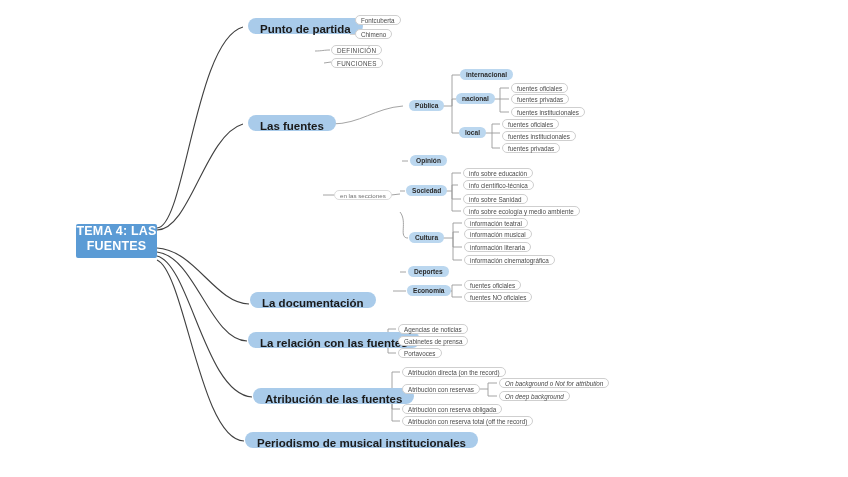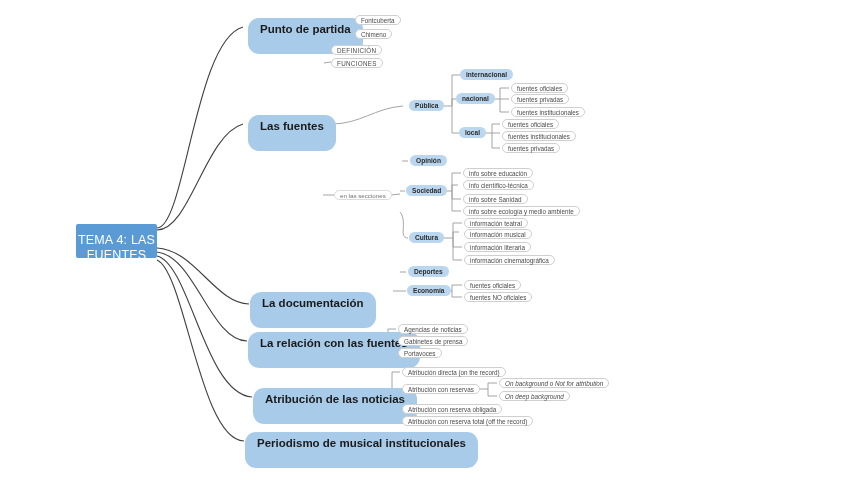--- a/index.html
+++ b/index.html
@@ -5,30 +5,30 @@
   html,body{margin:0;padding:0;background:#ffffff;}
   body{width:848px;height:477px;overflow:hidden;
        font-family:"Liberation Sans","DejaVu Sans",sans-serif;}
   #canvas{position:relative;width:848px;height:477px;}
   svg#links{position:absolute;left:0;top:0;width:848px;height:477px;}
 
   .node{position:absolute;box-sizing:border-box;white-space:nowrap;}
 
   
   .root{
-    background:#5B9BD5;color:#ffffff;font-weight:normal;font-size:12.5px;
+    background:#5B9BD5;color:#ffffff;font-weight:bold;font-size:12.5px;
     text-align:center;line-height:15px;border-radius:2px;
-    padding-top:9px;letter-spacing:.2px;
+    letter-spacing:.2px;
   }
 
   
   .l1{
     background:#A9CBEA;color:#1a1a1a;font-weight:bold;font-size:11.5px;
     border-radius:11px;text-align:center;padding:3px 12px 0 12px;
-    height:36px;line-height:16px;
+    height:16px;line-height:16px;
   }
 
   
   .l2{
     background:#BBD7EF;color:#2b2b2b;font-size:6.6px;font-weight:bold;
     border-radius:7px;text-align:center;height:11px;line-height:11px;
     padding:0 6px;
   }
 
   
@@ -141,21 +141,21 @@
   </div>
 
   <div class="node l1" style="left:248px;top:18px;">Punto de partida</div>
 
   <div class="node l1" style="left:248px;top:115px;">Las fuentes</div>
 
   <div class="node l1" style="left:250px;top:292px;">La documentación</div>
 
   <div class="node l1" style="left:248px;top:332px;">La relación con las fuentes</div>
 
-  <div class="node l1" style="left:253px;top:388px;">Atribución de las noticias</div>
+  <div class="node l1" style="left:253px;top:388px;">Atribución de las fuentes</div>
 
   <div class="node l1" style="left:245px;top:432px;">Periodismo de musical institucionales</div>
 
   <div class="node l3" style="left:355px;top:15px;">Fontcuberta</div>
   <div class="node l3" style="left:355px;top:29px;">Chimeno</div>
 
   <div class="node l3 caps" style="left:331px;top:45px;">DEFINICIÓN</div>
   <div class="node l3 caps" style="left:331px;top:58px;">FUNCIONES</div>
 
   <div class="node l2" style="left:409px;top:100px;">Pública</div>

